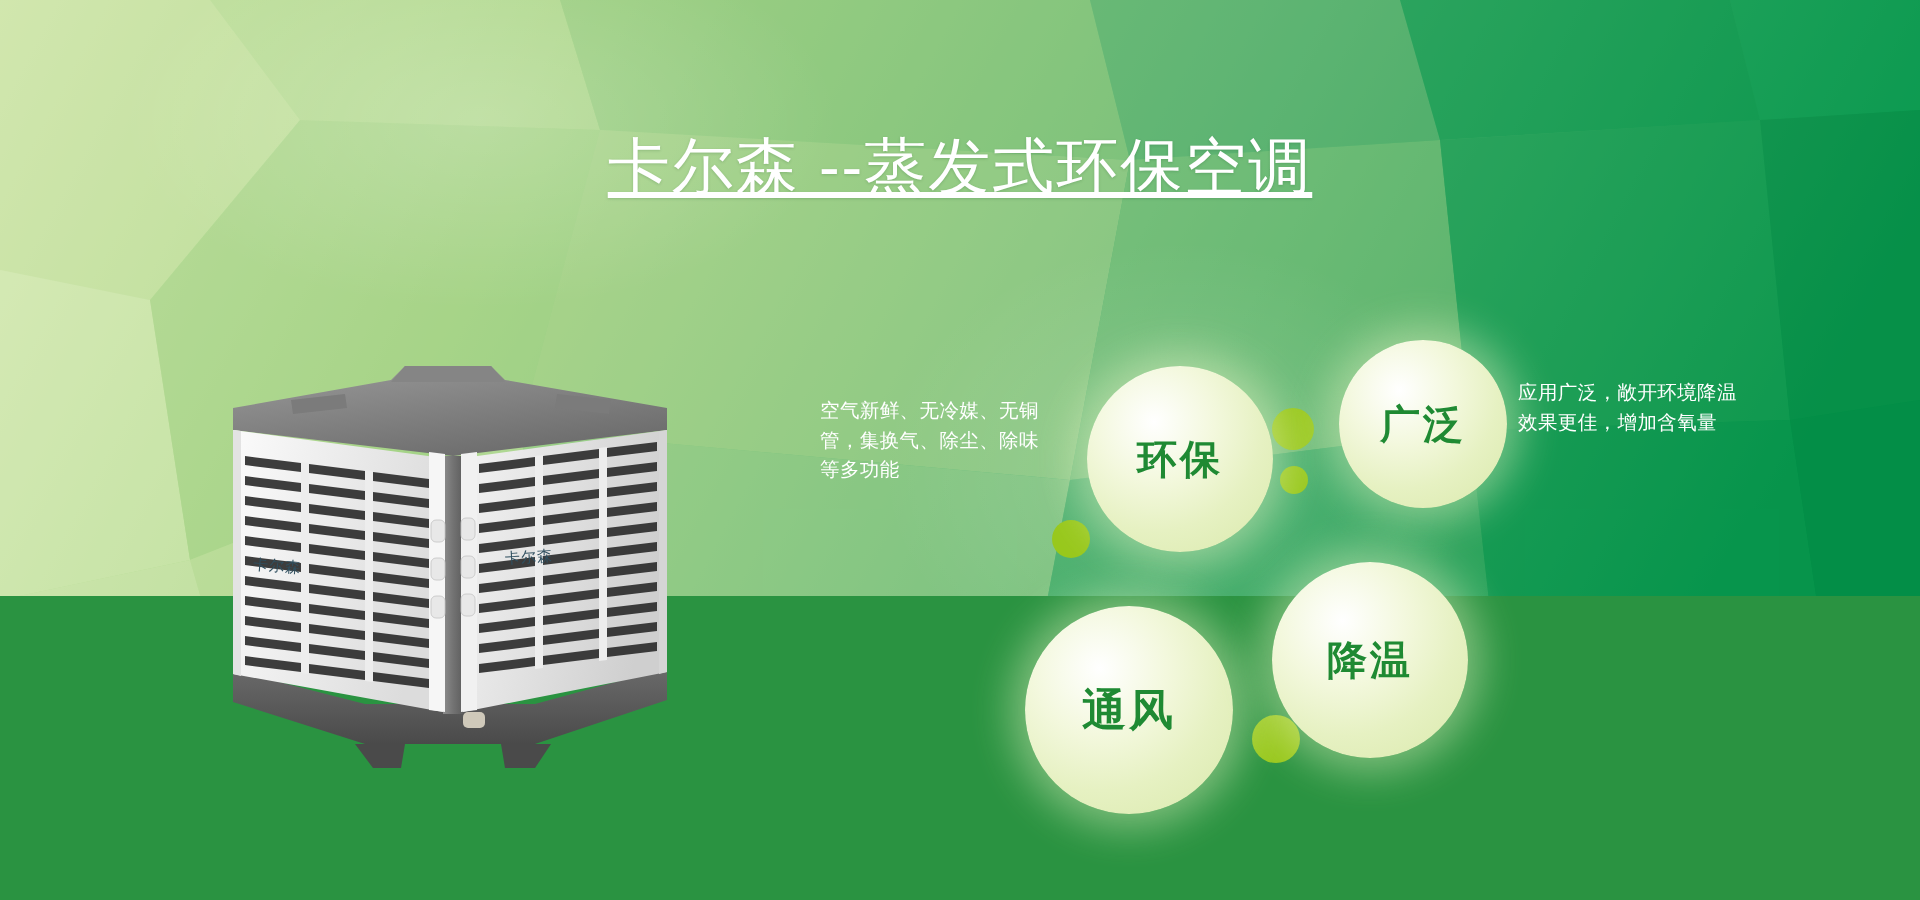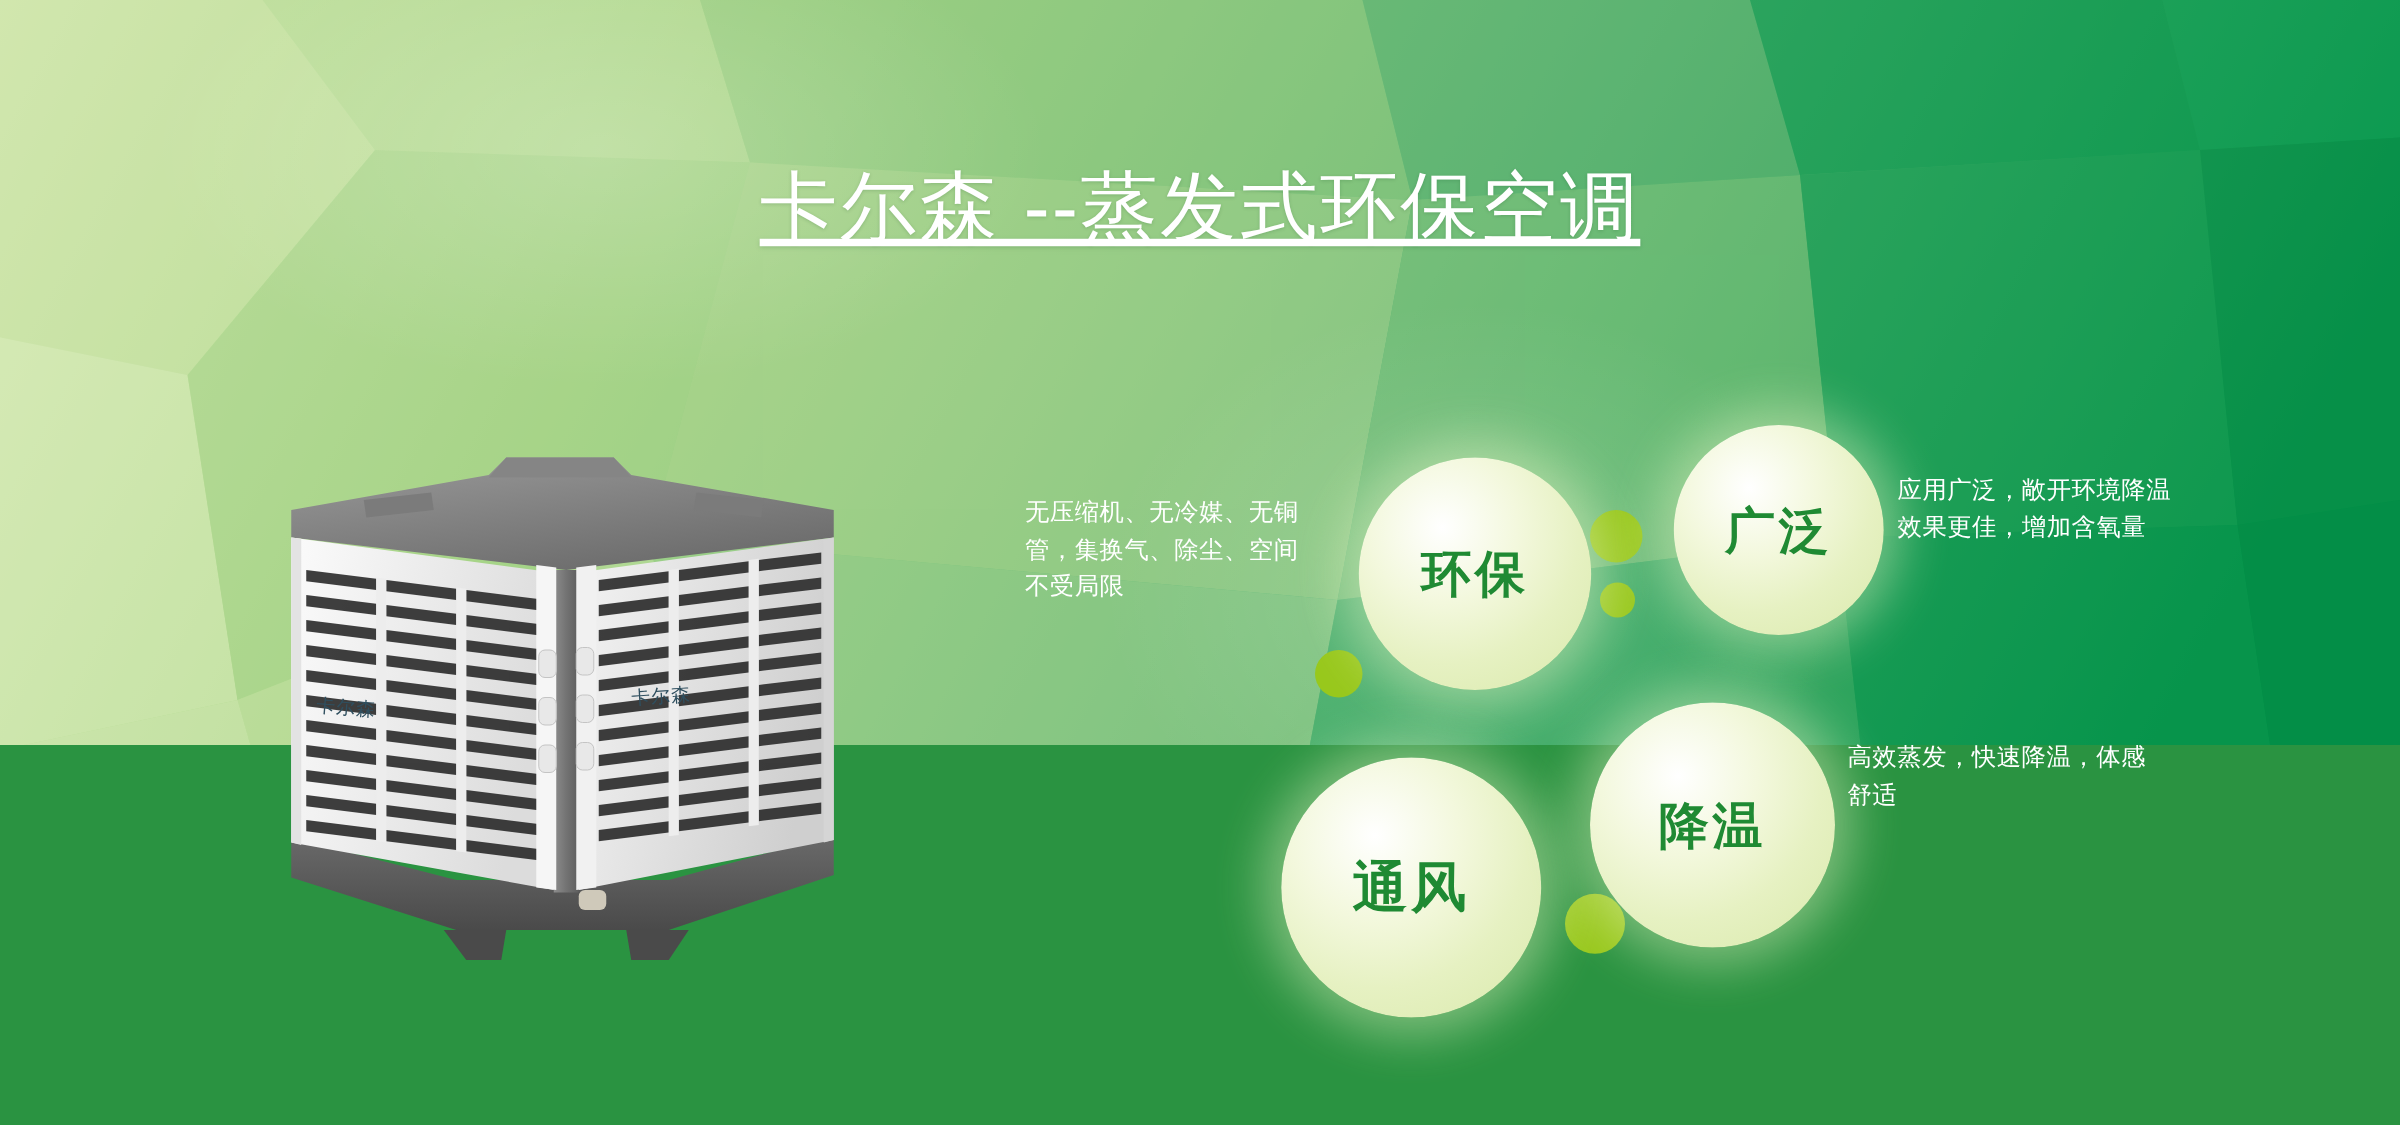--- a/index.html
+++ b/index.html
@@ -290,17 +290,16 @@
   <div class="dot dot-a"></div>
   <div class="dot dot-b"></div>
   <div class="dot dot-c"></div>
   <div class="dot dot-d"></div>
 
   <div class="circle c-huanbao">环保</div>
   <div class="circle c-tongfeng">通风</div>
   <div class="circle c-guangfan">广泛</div>
   <div class="circle c-jiangwen">降温</div>
 
-  <div class="caption cap-nocompressor">无压缩机、无冷媒、无铜管，集换气、除尘、空间不受局限</div>
+  <div class="caption cap-nocompressor">空气新鲜、无冷媒、无铜管，集换气、除尘、除味等多功能</div>
   <div class="caption cap-wide">应用广泛，敞开环境降温效果更佳，增加含氧量</div>
-  <div class="caption cap-evap">高效蒸发，快速降温，体感舒适</div>
 
 </div>
 
 </body></html>

